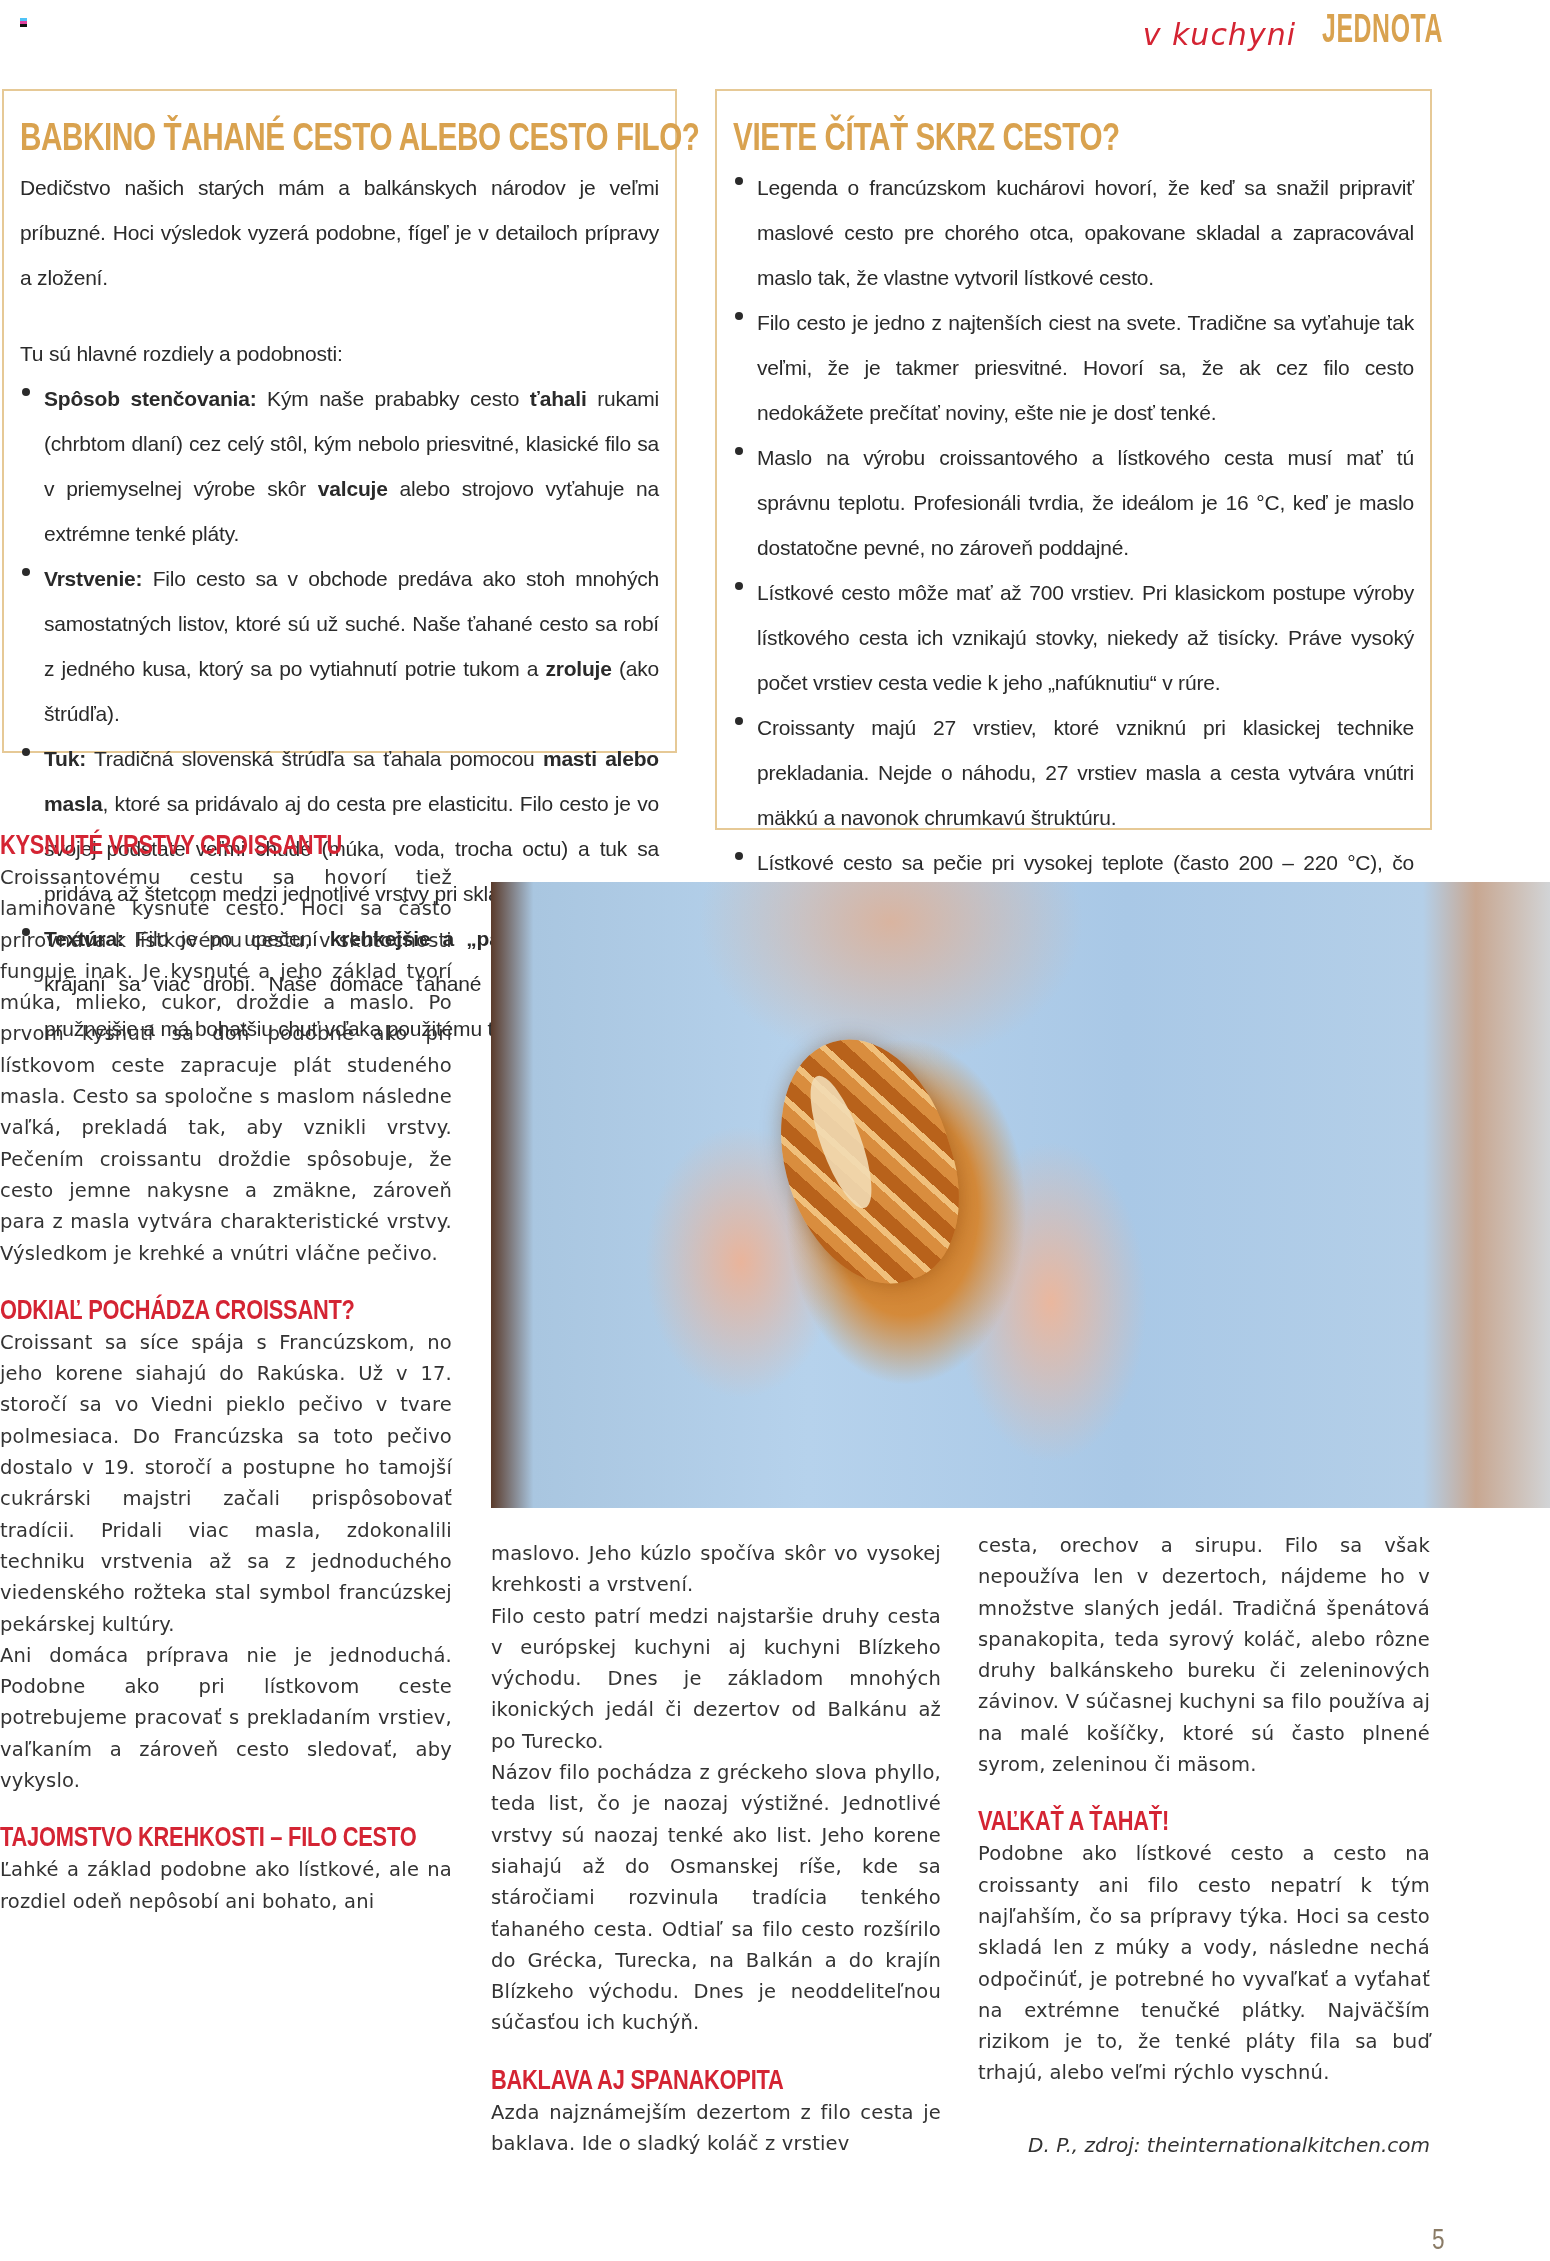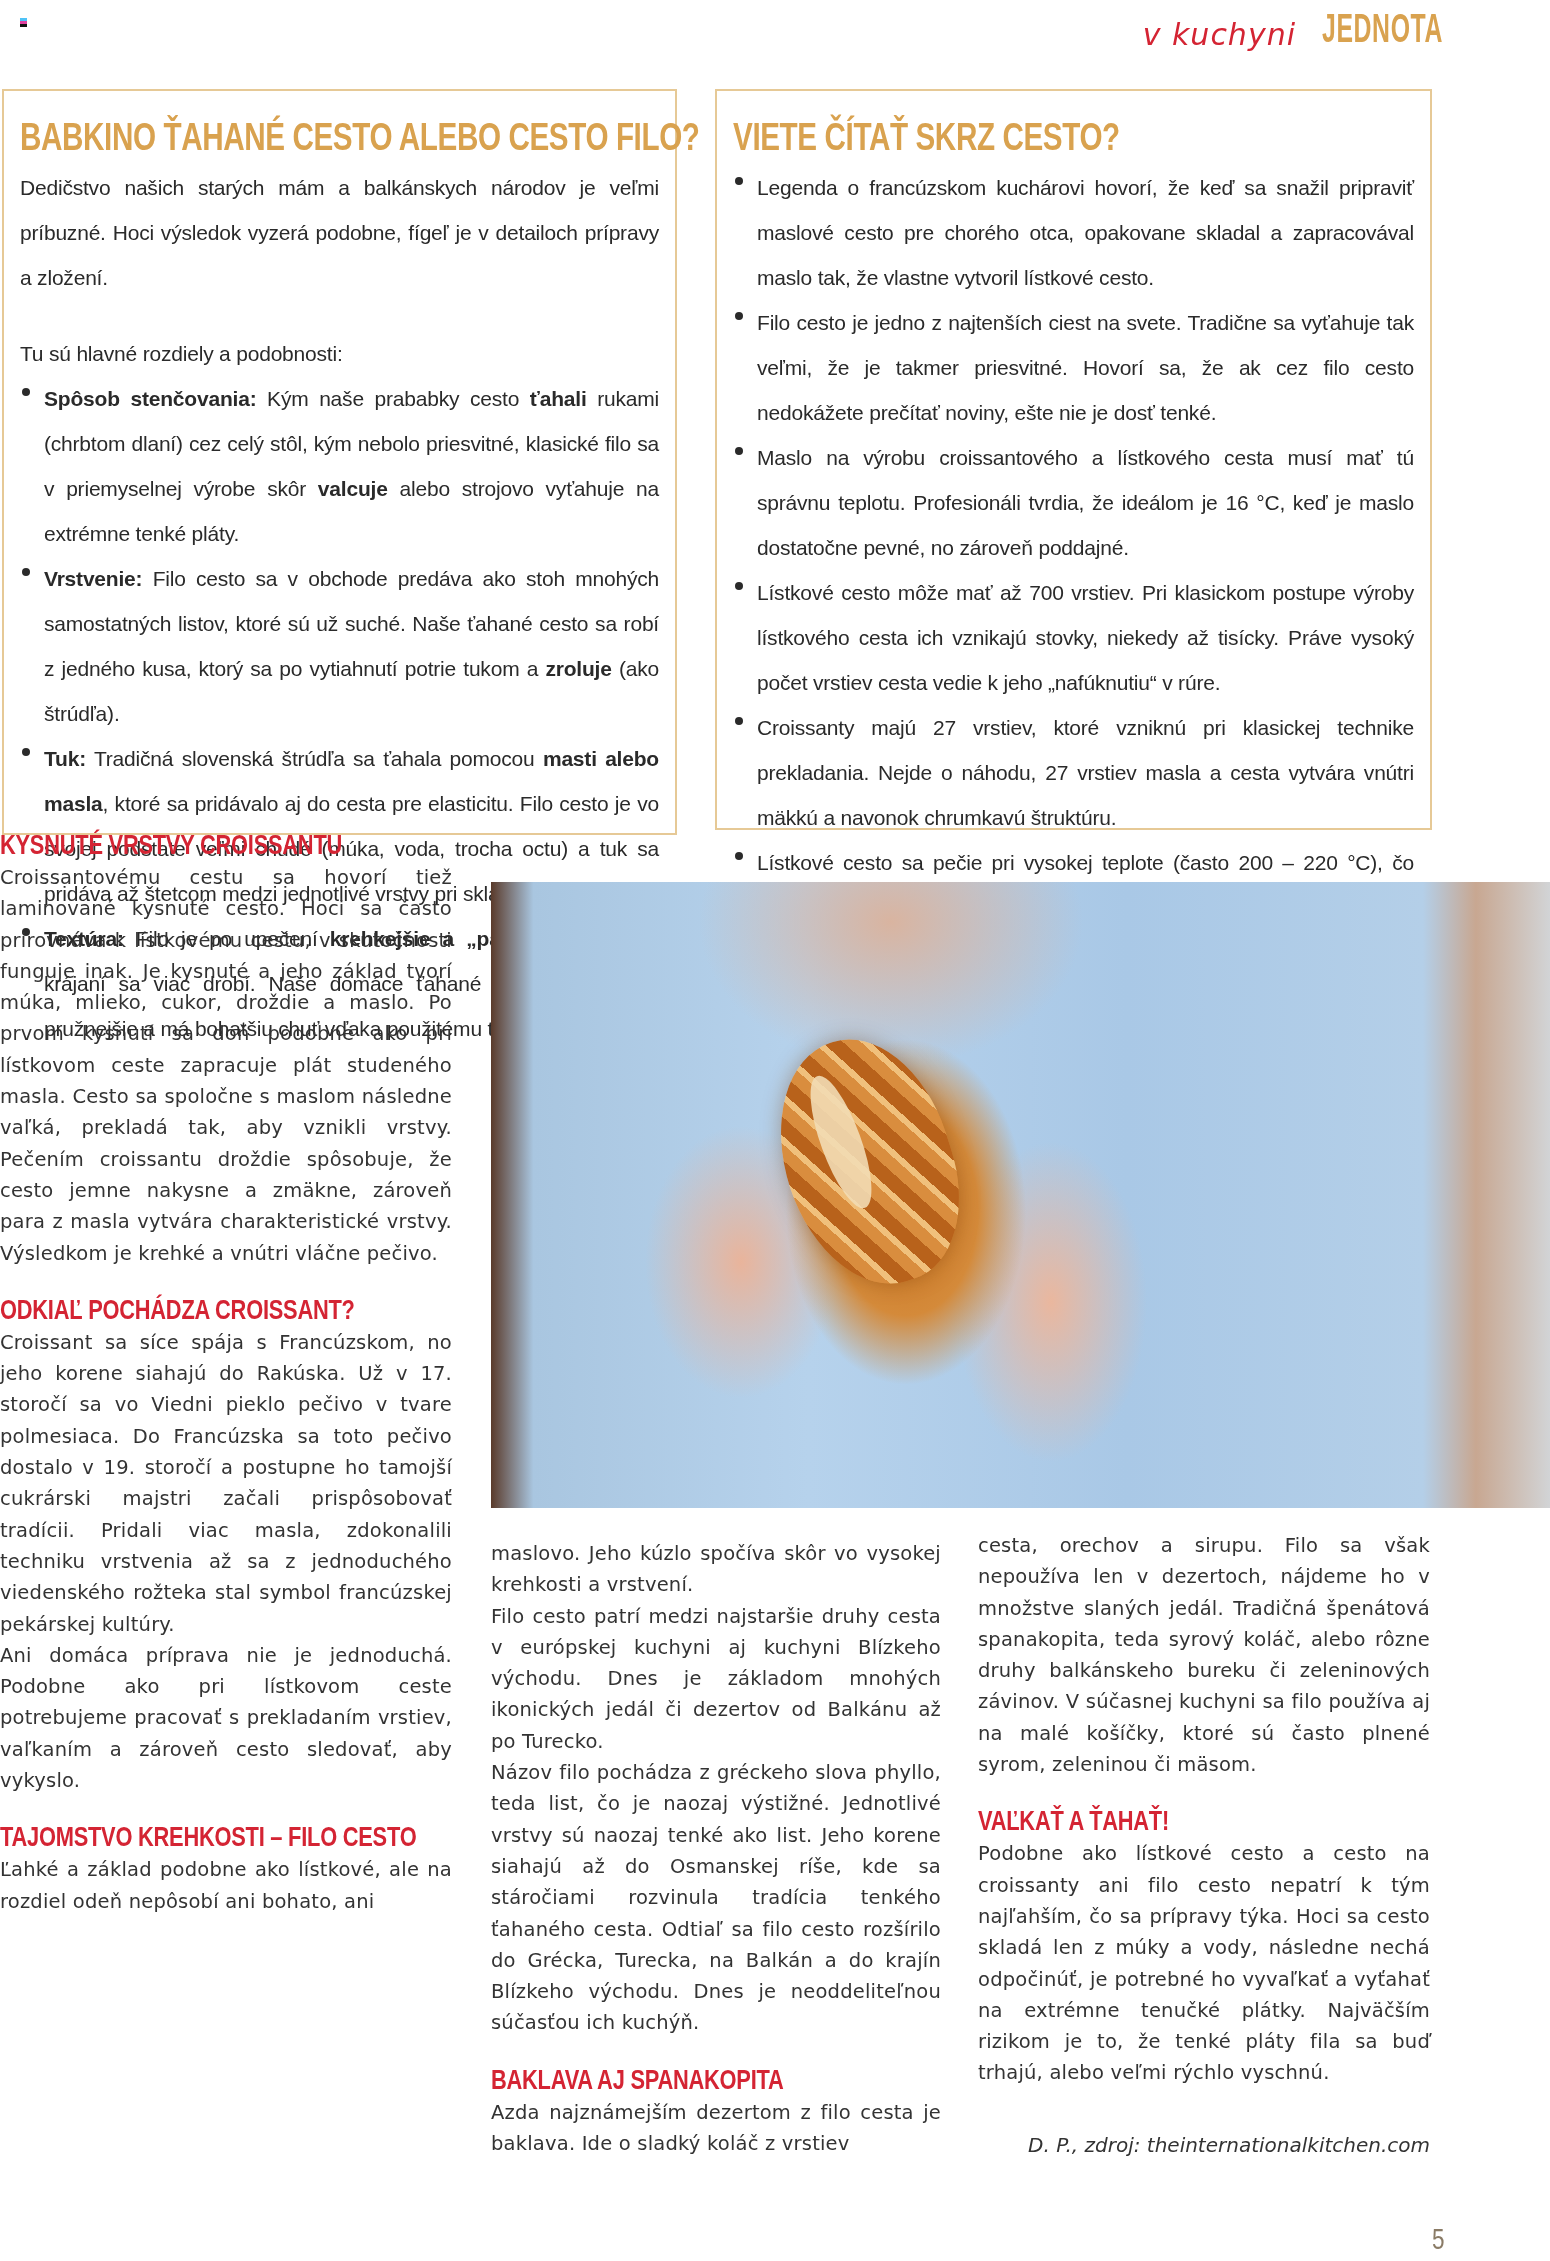--- a/index.html
+++ b/index.html
@@ -7,21 +7,21 @@
   body { position: relative; font-family: "DejaVu Sans", sans-serif; color: #2b2b2b; }
 
   .reg-mark { position: absolute; left: 20px; top: 18px; width: 7px; height: 9px; display: flex; flex-direction: column; }
   .reg-mark span { display: block; height: 3px; }
 
   .logo { position: absolute; top: 0; right: 118px; height: 48px; display: flex; align-items: flex-end; gap: 26px; }
   .logo-script { font-family: "DejaVu Sans", sans-serif; font-size: 30px; color: #d42433; font-weight: 300; letter-spacing: 1px; transform: translateY(4px); font-style: italic; }
   .logo-brand { font-family: "Liberation Sans", sans-serif; font-weight: 700; font-size: 40px; color: #d9a24f; transform: scaleX(0.62); transform-origin: left bottom; letter-spacing: 1px; line-height: 40px; width: 110px; }
 
   .box { position: absolute; border: 2px solid #e6c996; background: #fff; padding: 26px 16px 12px 16px; }
-  .box1 { left: 2px; top: 89px; width: 675px; height: 746px; }
+  .box1 { left: 2px; top: 89px; width: 675px; height: 664px; }
   .box2 { left: 715px; top: 89px; width: 717px; height: 741px; }
 
   .box-title { font-family: "Liberation Sans", sans-serif; font-weight: 700; color: #d9a24f; font-size: 38px; line-height: 40px; letter-spacing: -0.5px; transform: scaleX(0.78); transform-origin: left; white-space: nowrap; margin-bottom: 8px; }
 
   .body-text { font-family: "Liberation Sans", sans-serif; font-size: 21px; line-height: 45px; color: #2a2a2a; }
   .box .body-text { letter-spacing: -0.2px; }
   .para-gap { height: 31px; }
   .bullets { list-style: none; }
   .bullets li { position: relative; padding-left: 24px; text-align: justify; }
   .bullets li::before { content: ""; position: absolute; left: 2px; top: 12px; width: 8px; height: 8px; border-radius: 50%; background: #2a2a2a; }

